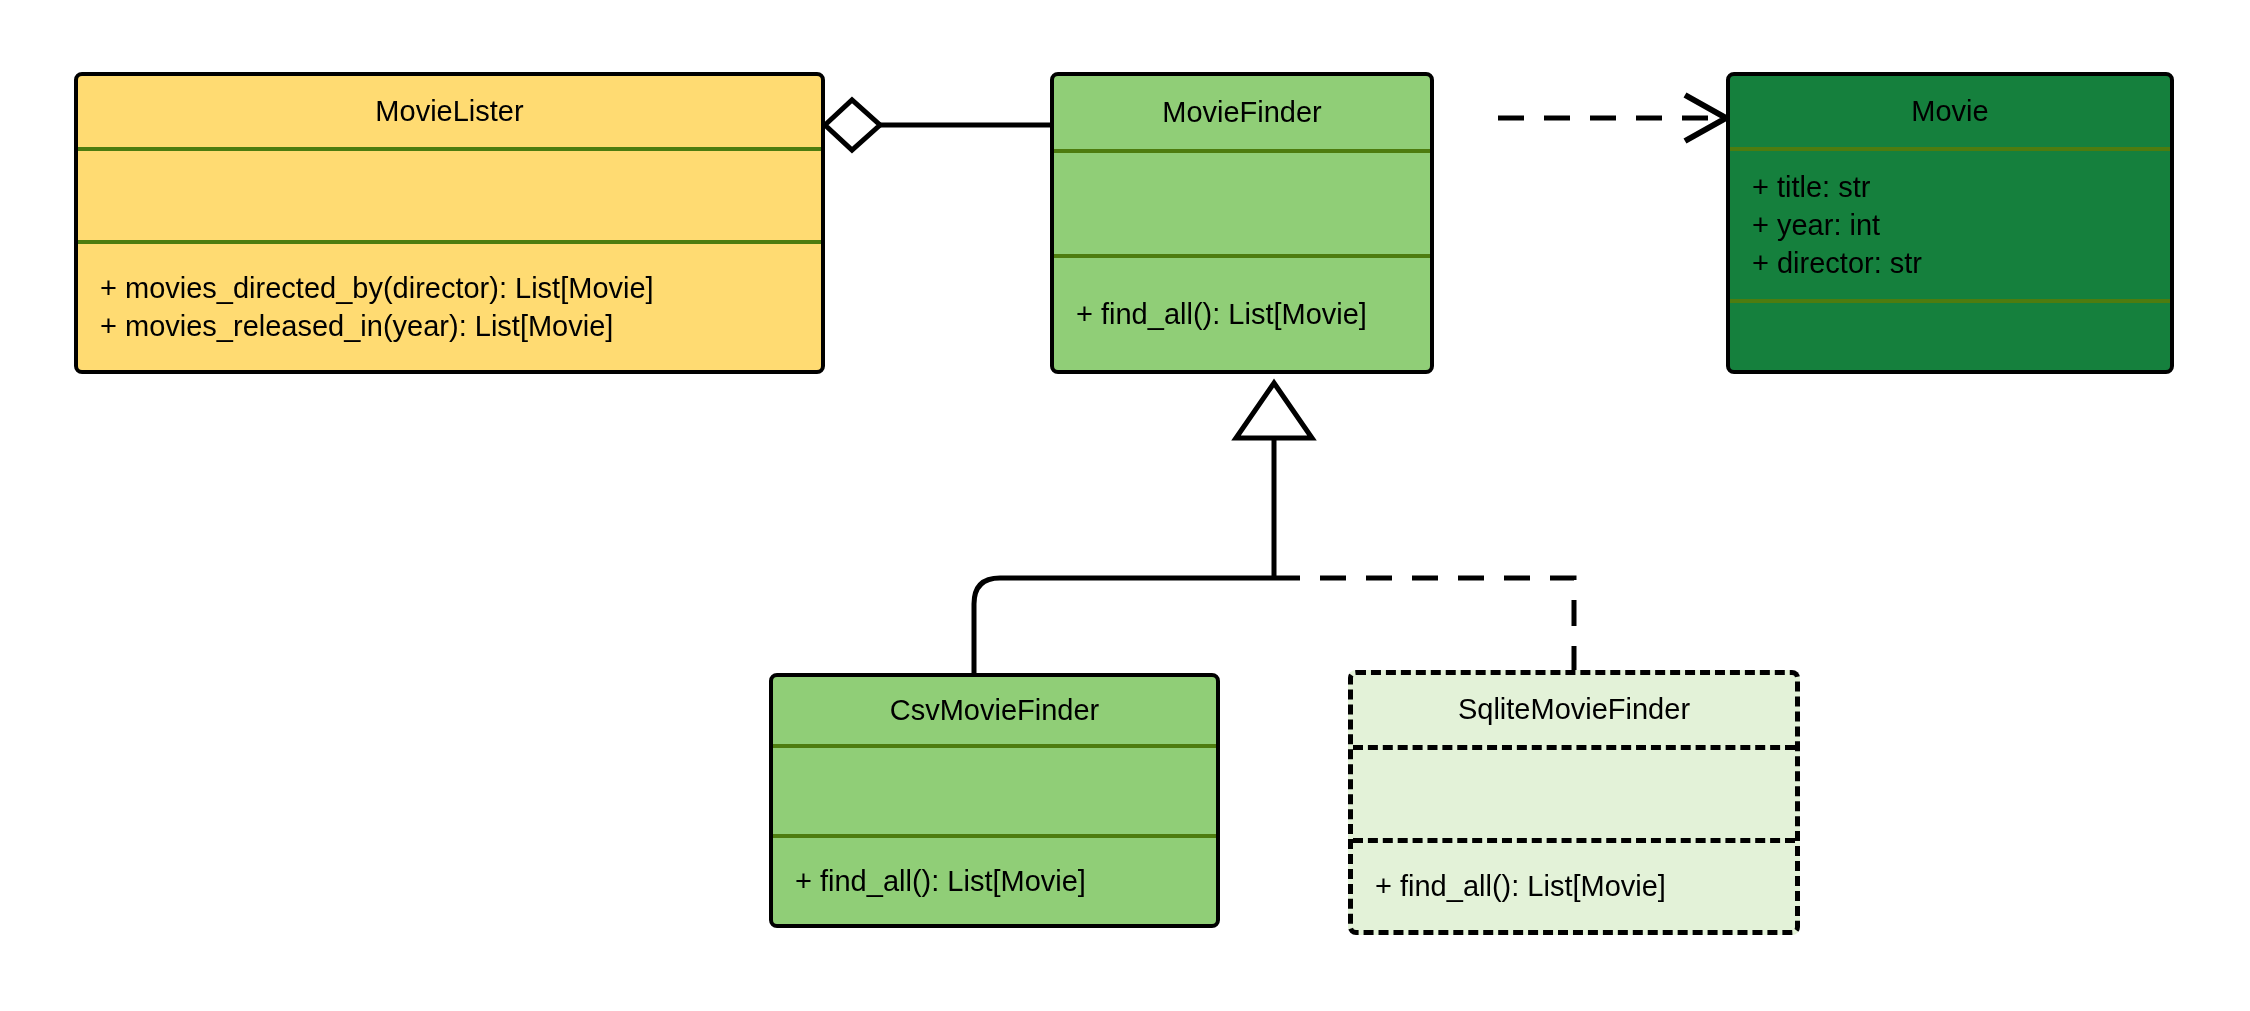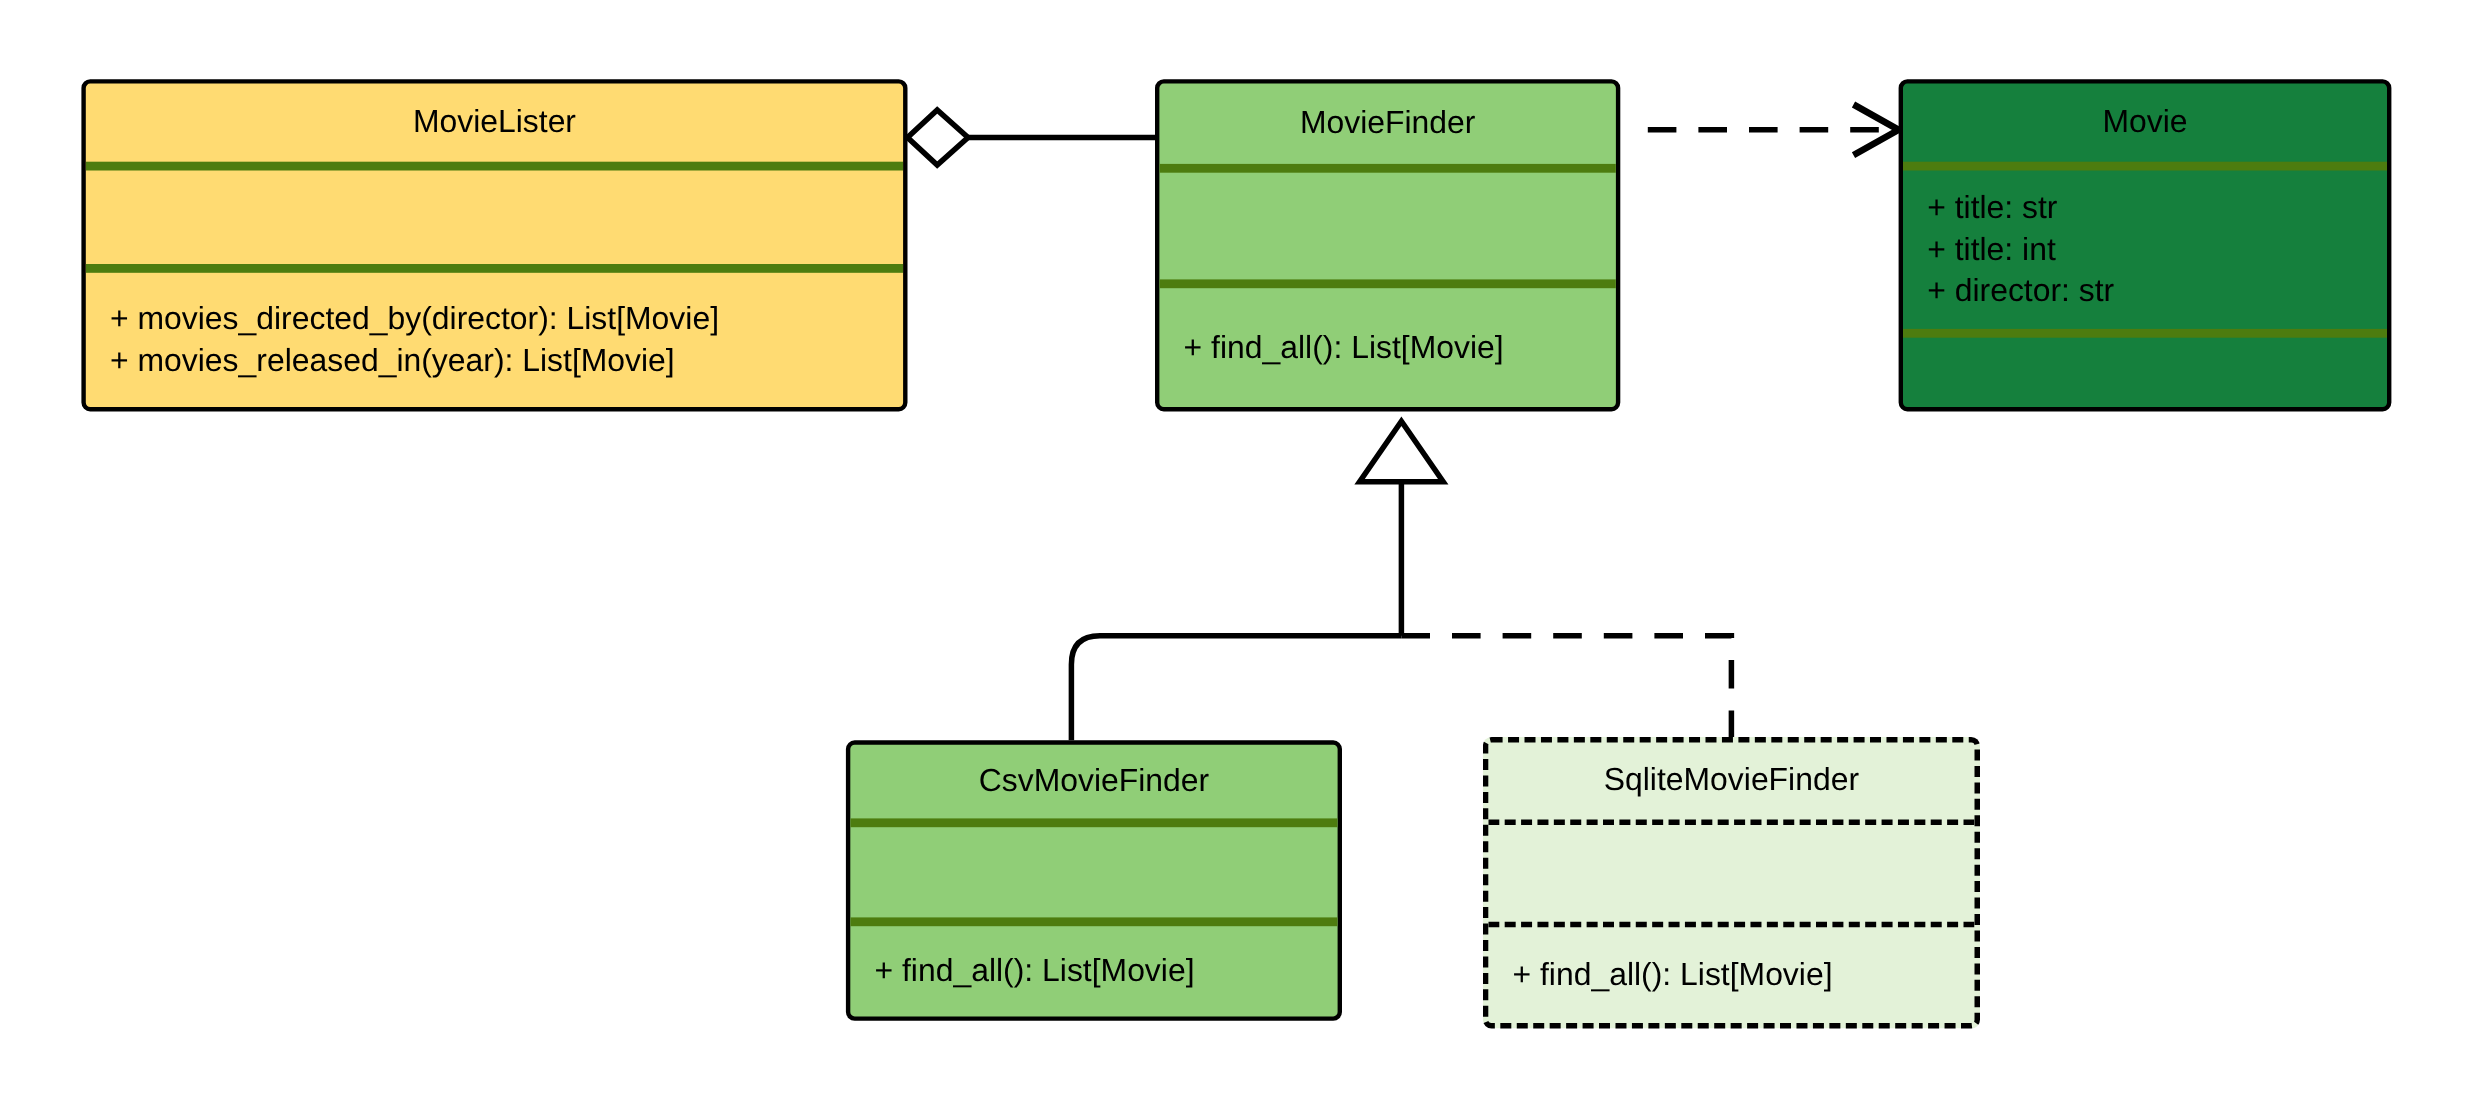--- a/index.html
+++ b/index.html
@@ -49,21 +49,21 @@
     align-items: center;
     justify-content: center;
   }
   .compartment.body-comp {
     display: flex;
     flex-direction: column;
     justify-content: center;
     padding-left: 22px;
   }
   .divider {
-    border-top: 8px solid #4d7c0f;
+    border-top: 4px solid #4d7c0f;
   }
   .divider.dashed-div {
     border-top: 5px dashed #000000;
   }
   .class-title {
     font-size: 29px;
     color: #000000;
     line-height: 1.1;
     white-space: nowrap;
   }
@@ -115,37 +115,37 @@
     <div class="compartment name-comp" style="height:72px;">
       <span class="class-title">MovieLister</span>
     </div>
     <div class="compartment body-comp divider" style="height:94px;"></div>
     <div class="compartment body-comp divider" style="height:132px;">
       <div class="member">+ movies_directed_by(director): List[Movie]</div>
       <div class="member">+ movies_released_in(year): List[Movie]</div>
     </div>
   </div>
 
-  <div class="uml-class" style="left:1050px; top:72px; width:423px; height:302px; background:#90CE77;">
+  <div class="uml-class" style="left:1050px; top:72px; width:384px; height:302px; background:#90CE77;">
     <div class="compartment name-comp" style="height:73px;">
       <span class="class-title">MovieFinder</span>
     </div>
     <div class="compartment body-comp divider" style="height:105px;"></div>
     <div class="compartment body-comp divider" style="height:116px;">
       <div class="member">+ find_all(): List[Movie]</div>
     </div>
   </div>
 
   <div class="uml-class" style="left:1726px; top:72px; width:448px; height:302px; background:#15803d;">
     <div class="compartment name-comp" style="height:71px;">
       <span class="class-title">Movie</span>
     </div>
     <div class="compartment body-comp divider" style="height:152px;">
       <div class="member">+ title: str</div>
-      <div class="member">+ title: int</div>
+      <div class="member">+ year: int</div>
       <div class="member">+ director: str</div>
     </div>
     <div class="compartment body-comp divider" style="height:71px;"></div>
   </div>
 
   <div class="uml-class" style="left:769px; top:673px; width:451px; height:255px; background:#90CE77;">
     <div class="compartment name-comp" style="height:67px;">
       <span class="class-title">CsvMovieFinder</span>
     </div>
     <div class="compartment body-comp divider" style="height:90px;"></div>

